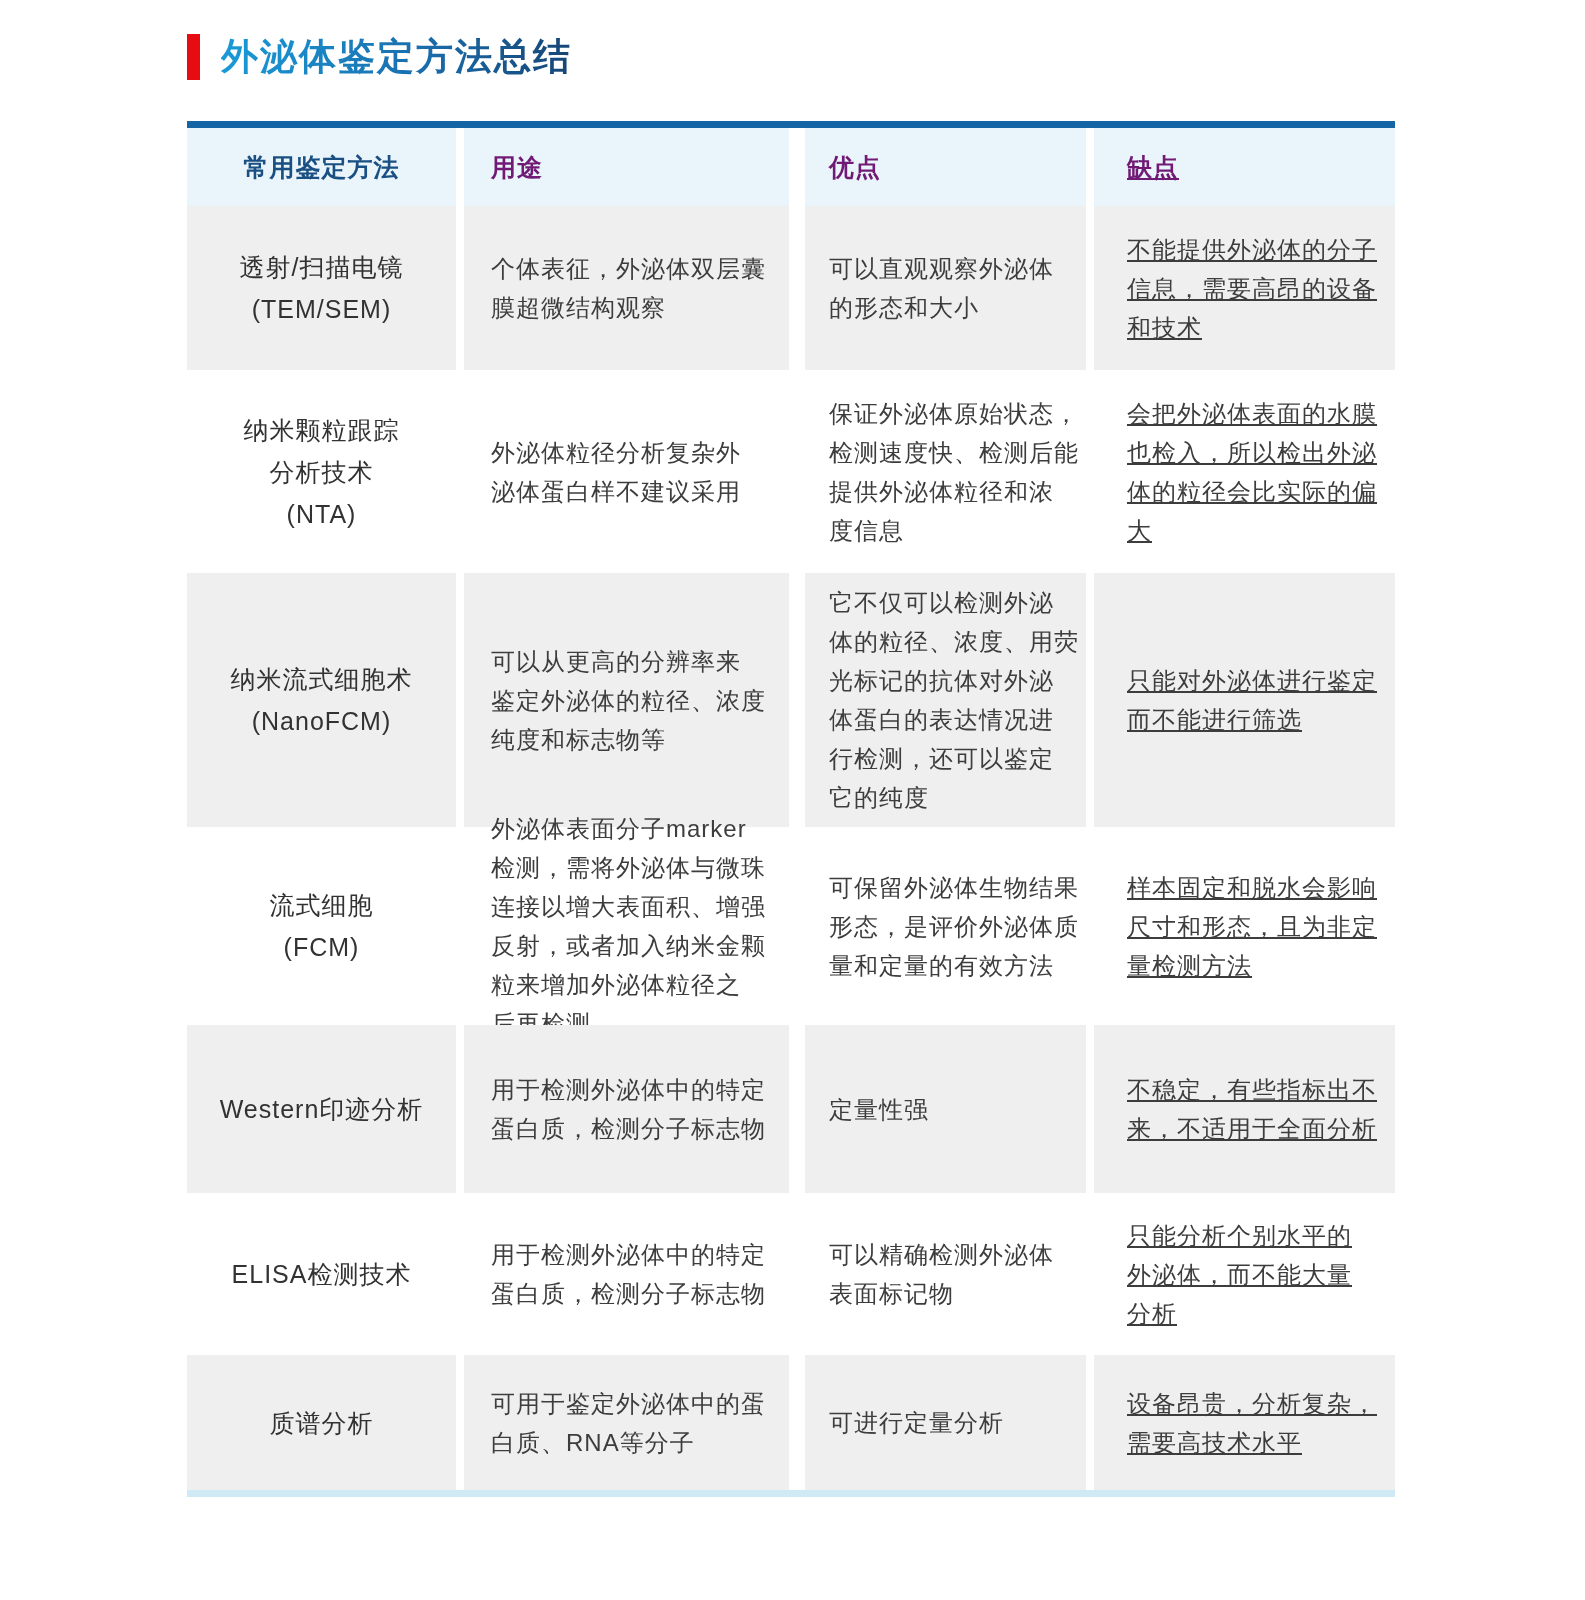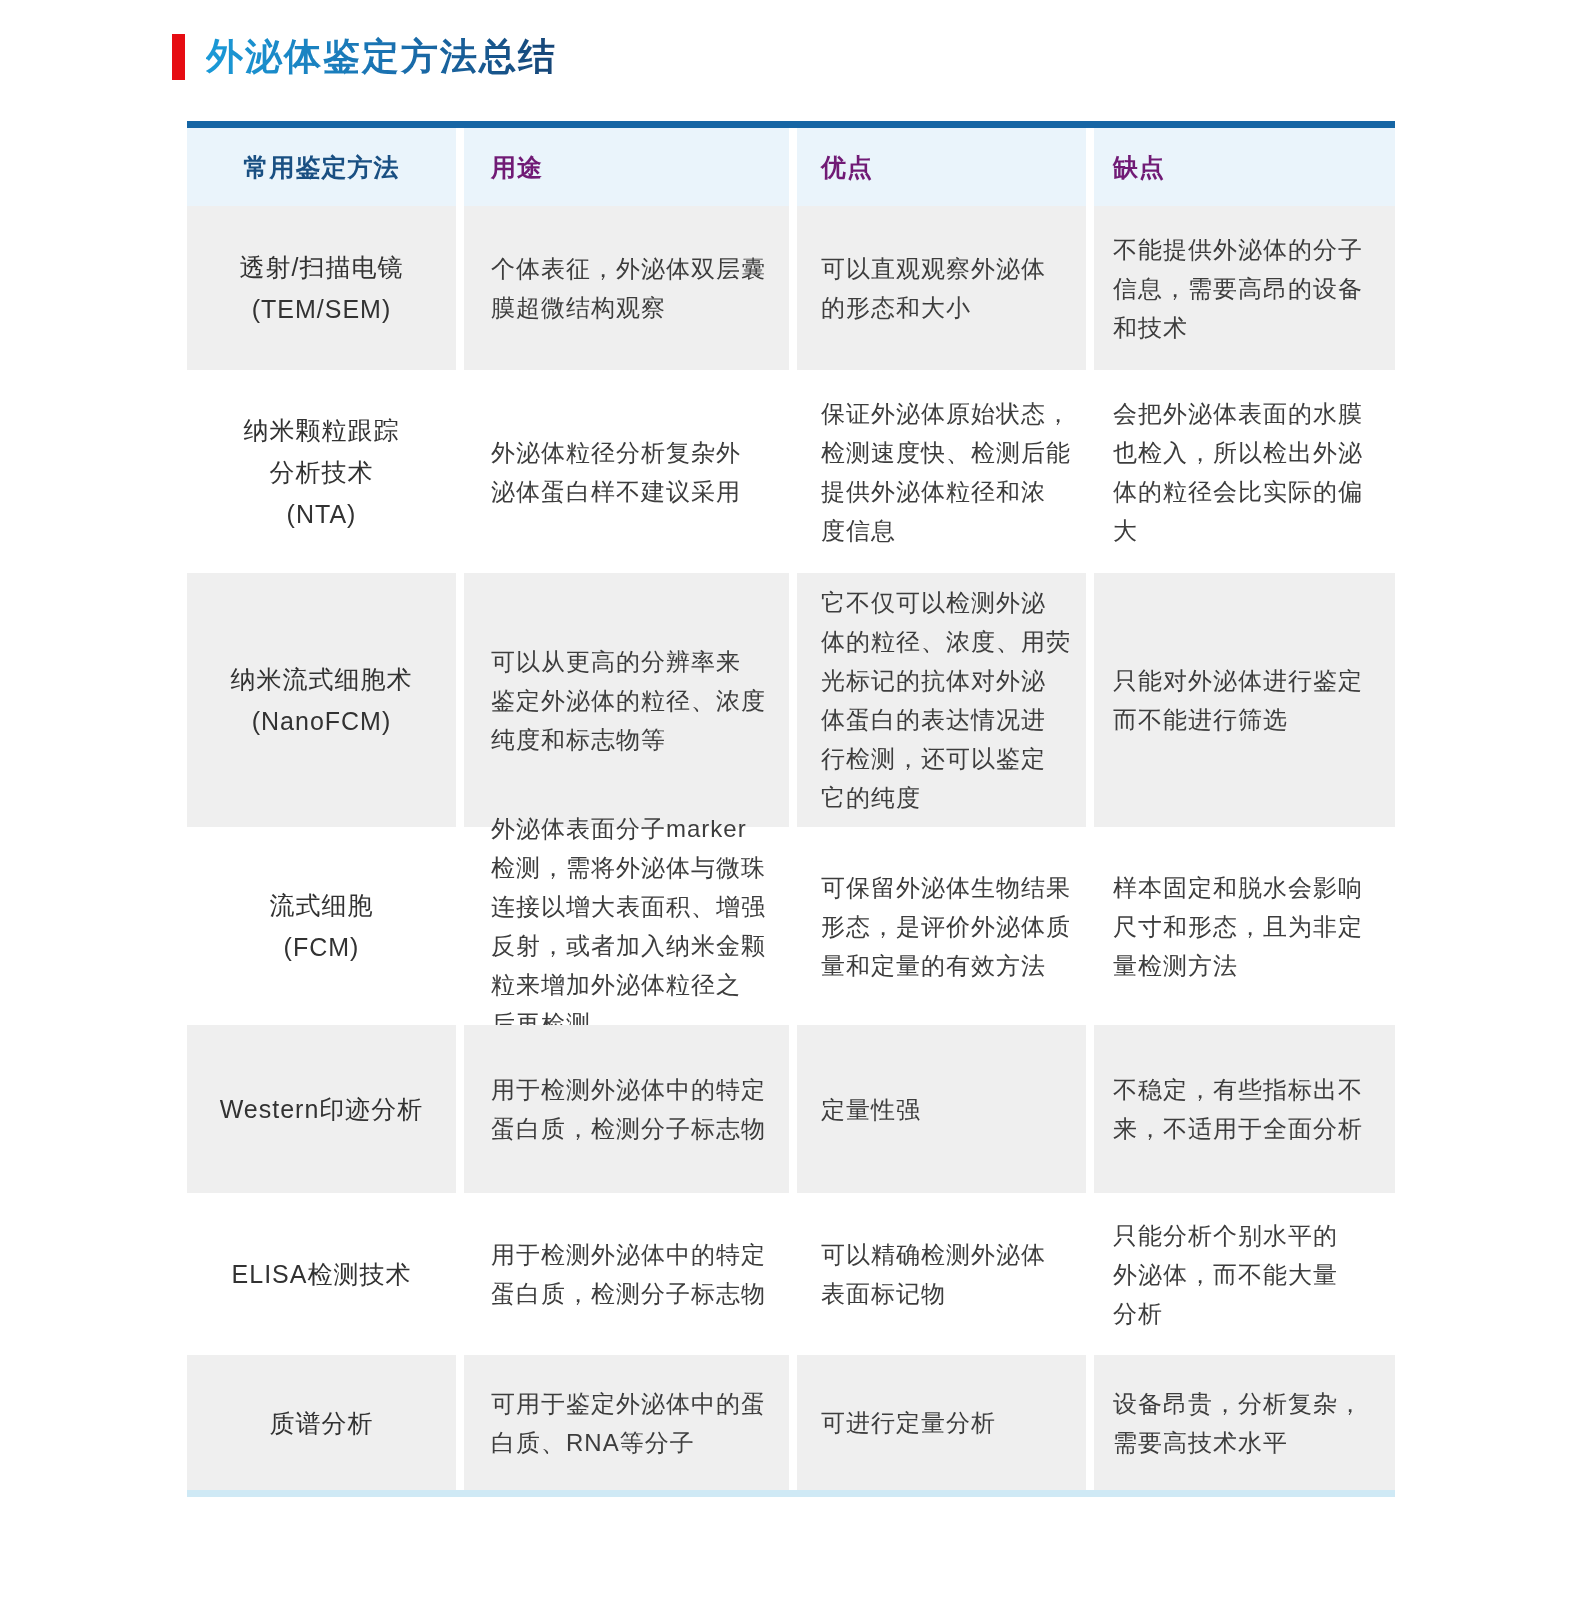--- a/index.html
+++ b/index.html
@@ -11,21 +11,21 @@
   .page {
     position: relative;
     width: 1585px;
     height: 1600px;
     background: #ffffff;
     overflow: hidden;
   }
   
   .title-row {
     position: absolute;
-    left: 172px;
+    left: 187px;
     top: 32px;
     display: flex;
     align-items: center;
     text-align: right;
   }
   .title-bar {
     width: 13px;
     height: 46px;
     background: #e60c12;
     margin-right: 21px;
@@ -76,22 +76,22 @@
   }
   .c-method {
     justify-content: center;
     text-align: center;
     font-weight: 400;
     font-size: 25px;
     line-height: 42px;
     color: #323232;
   }
   .c-use  { padding-left: 27px; padding-right: 5px; }
-  .c-pros { padding-left: 24px; padding-right: 4px; }
-  .c-cons { padding-left: 19px; padding-right: 4px; }
+  .c-pros { padding-left: 24px; padding-right: 4px; margin-left: 8px; }
+  .c-cons { padding-left: 33px; padding-right: 4px; text-decoration: underline; }
 
   .hdr .cell {
     height: 78px;
     background: #eaf4fb;
     font-weight: 700;
     font-size: 25px;
     color: #701a75;
     line-height: 30px;
   }
   .hdr .c-method { font-size: 25px; color: #194f82; }

